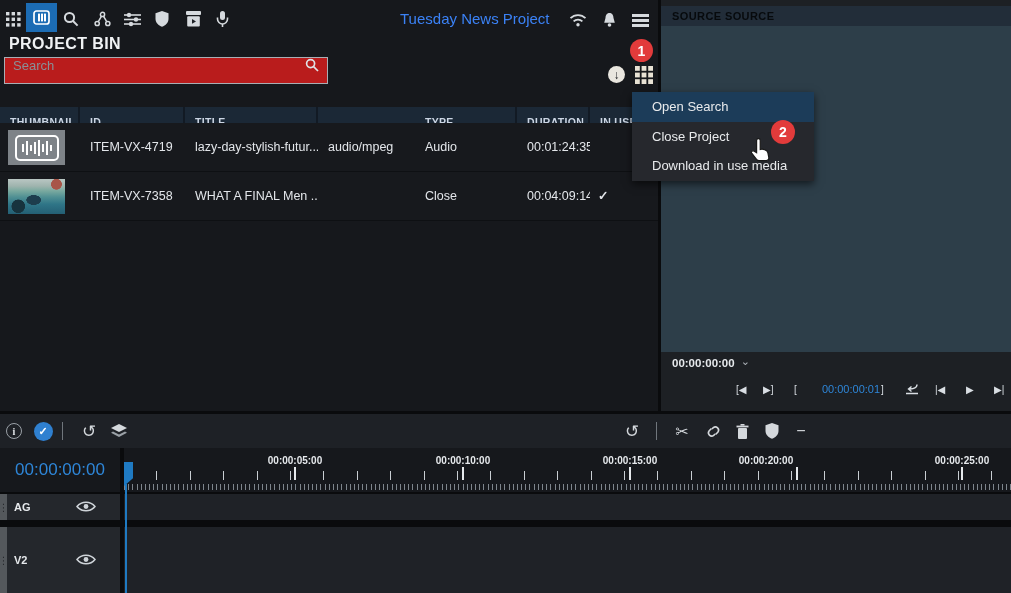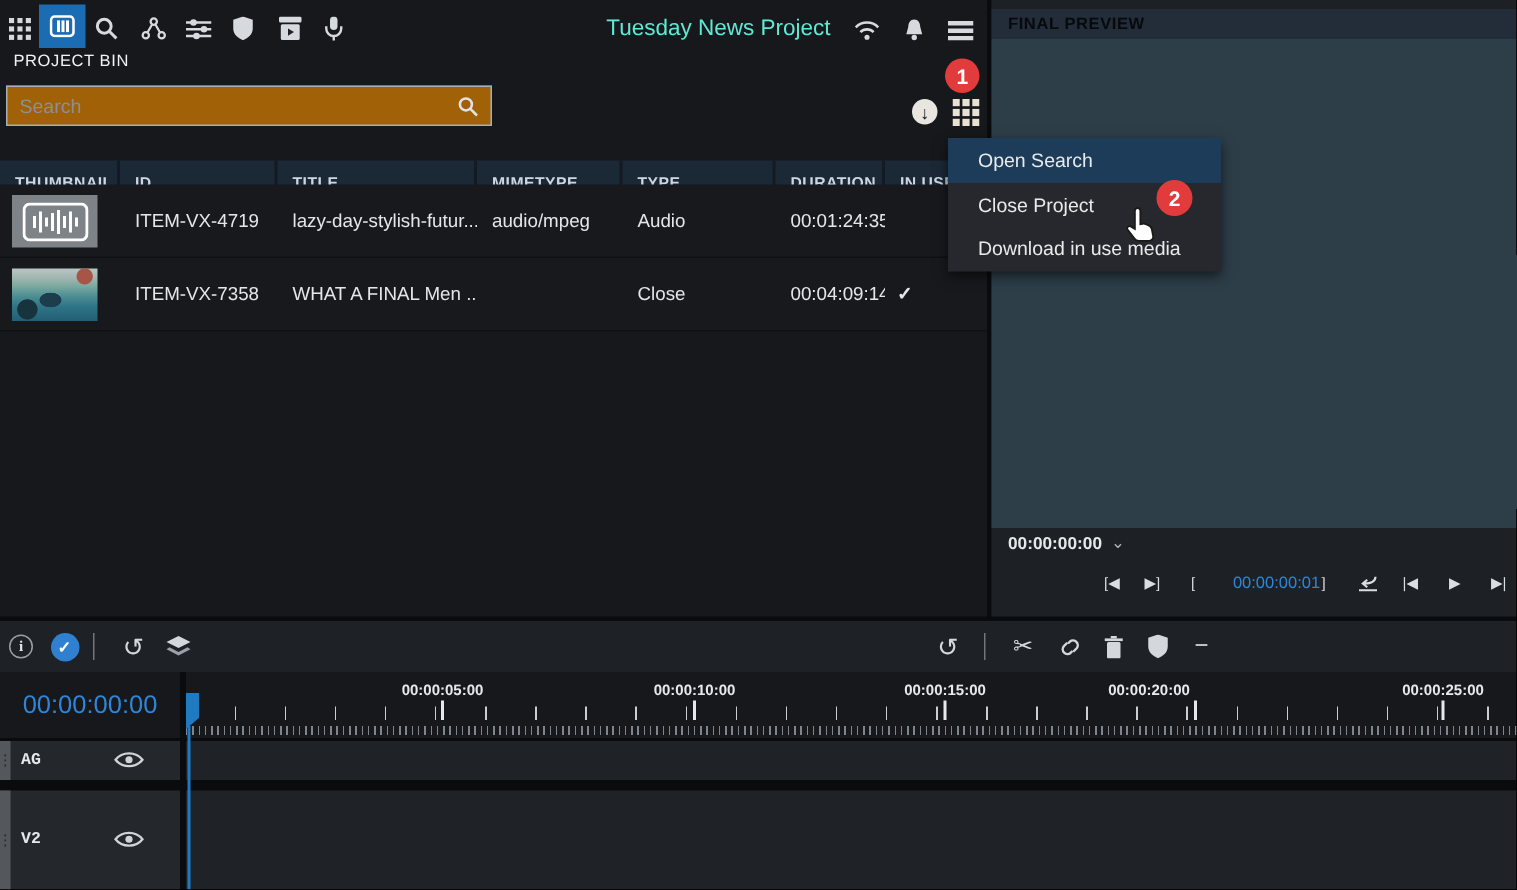--- a/index.html
+++ b/index.html
@@ -4,23 +4,23 @@
 <style>
   * { margin:0; padding:0; box-sizing:border-box; }
   html,body { background:#000; }
   body { font-family:"Liberation Sans", sans-serif; }
   #app { position:relative; width:1011px; height:593px; background:#0a0b0d; overflow:hidden; color:#e3e6ea; }
 
   
   .left-panel { position:absolute; left:0; top:0; width:658px; height:411px; background:#16181c; }
   .icon-btn { position:absolute; display:flex; align-items:center; justify-content:center; width:24px; height:24px; top:7px; cursor:pointer; }
   .active-tool { position:absolute; left:26px; top:3px; width:31px; height:29px; background:#1c6cb4; display:flex; align-items:center; justify-content:center; }
-  .project-title { position:absolute; left:400px; top:10px; width:158px; text-align:center; font-size:15px; color:#5eead4; }
-  .bin-label { position:absolute; left:9px; top:35px; font-size:11px; font-weight:normal; letter-spacing:.4px; color:#f0f2f4; }
-  .search-box { position:absolute; left:4px; top:57px; width:324px; height:27px; border:1px solid #a9aeb4; background:#a16207; display:flex; align-items:center; }
+  .project-title { position:absolute; left:400px; top:10px; width:158px; text-align:left; font-size:15px; color:#3b82f6; }
+  .bin-label { position:absolute; left:9px; top:35px; font-size:16px; font-weight:bold; letter-spacing:.4px; color:#f0f2f4; }
+  .search-box { position:absolute; left:4px; top:57px; width:324px; height:27px; border:1px solid #a9aeb4; background:#b91c1c; display:flex; align-items:flex-start; }
   .search-box input { flex:1; background:transparent; border:0; outline:none; color:#d6dade; font-size:13px; padding:0 8px; font-family:"Liberation Sans",sans-serif; }
   .search-box input::placeholder { color:#8a9097; }
   .dl-circle { position:absolute; left:608px; top:66px; width:17px; height:17px; border-radius:50%; background:#e9e6df; color:#17191d; font-size:12px; font-weight:bold; display:flex; align-items:center; justify-content:center; cursor:pointer; }
   .grid-menu-btn { position:absolute; left:635px; top:66px; width:18px; height:18px; cursor:pointer; }
   .badge { position:absolute; border-radius:50%; background:#e23b3b; color:#fff; font-weight:bold; display:flex; align-items:center; justify-content:center; z-index:60; }
   .badge1 { left:630px; top:39px; width:23px; height:23px; font-size:14px; }
   .badge2 { left:771px; top:120px; width:24px; height:24px; font-size:14px; }
 
   
   .tbl-header { position:absolute; left:0; top:107px; width:658px; height:44px; background:#1b2836; }
@@ -70,21 +70,21 @@
       background:repeating-linear-gradient(90deg, transparent 0 32.4px, #c9ced3 32.4px 33.4px); }
   .fine-ticks { position:absolute; left:124px; top:484px; right:0; height:6px;
       background:repeating-linear-gradient(90deg,#7e858c 0 1px, transparent 1px 4.18px); }
   .playhead-flag { position:absolute; left:124px; top:462px; width:9px; height:24px; background:#1f7ac2; clip-path:polygon(0 0,100% 0,100% 68%,0 100%); z-index:6; cursor:pointer; }
   .playhead-line { position:absolute; left:125px; top:484px; width:2px; height:109px; background:#1f7ac2; z-index:5; }
 
   .track-row { position:absolute; left:0; width:1011px; }
   .track-head { position:absolute; left:0; top:0; width:120px; height:100%; background:#24272c; }
   .track-lane { position:absolute; left:124px; top:0; right:0; height:100%; background:#1f2227; }
   .grip { position:absolute; left:0; top:0; width:7px; height:100%; background:#54585c; color:#26282c; font-size:10px; display:flex; align-items:center; justify-content:center; cursor:grab; }
-  .track-name { position:absolute; left:14px; top:50%; transform:translateY(-50%); font-size:11px; font-weight:bold; color:#e6e9ec;font-family:Liberation Mono, monospace; }
+  .track-name { position:absolute; left:14px; top:50%; transform:translateY(-50%); font-size:11px; font-weight:bold; color:#e6e9ec; }
   .eye-btn { position:absolute; left:76px; top:50%; transform:translateY(-50%); width:20px; height:14px; cursor:pointer; }
 
   svg { display:block; }
 </style>
 </head>
 <body>
 
 <div id="app">
 
   <div class="left-panel">
@@ -218,21 +218,20 @@
             <rect x="6.6" y="13.2" width="4.8" height="4.8"></rect>
             <rect x="13.2" y="13.2" width="4.8" height="4.8"></rect>
           </g>
         </svg>
     </div>
 
     <div class="tbl-header">
       <div class="hcell" style="left:0;width:80px">THUMBNAIL</div>
       <div class="hcell" style="left:80px;width:105px">ID</div>
       <div class="hcell" style="left:185px;width:133px">TITLE</div>
-      <div class="hcell" style="left:318px;width:97px">MIMETYPE</div>
       <div class="hcell" style="left:415px;width:102px">TYPE</div>
       <div class="hcell" style="left:517px;width:73px">DURATION</div>
       <div class="hcell" style="left:590px;width:68px;border-right:none">IN USE</div>
     </div>
 
     <div class="trow" style="top:123px">
       <div class="thumb thumb-audio">
         <svg width="44" height="26" viewBox="0 0 44 26">
             <rect x="1" y="1" width="42" height="24" rx="4" fill="none" stroke="#fff" stroke-width="2"></rect>
             <g fill="#fff">
@@ -262,21 +261,21 @@
       <div class="cell" style="left:415px;width:102px">Close</div>
       <div class="cell" style="left:517px;width:73px">00:04:09:14</div>
       <div class="cell inuse-check" style="left:588px;width:60px">✓</div>
     </div>
   </div>
 
   <div style="position:absolute;left:658px;top:0;width:3px;height:411px;background:#0a0b0d"></div>
 
   <div class="right-panel">
     <div class="preview-topbar">
-      <span>FINAL PREVIEW</span>
+      <span>SOURCE SOURCE</span>
     </div>
     <div class="preview-area"></div>
     <div class="preview-tc-bar">
       <span class="tc">00:00:00:00</span>
       <span class="chev">⌄</span>
     </div>
     <div class="preview-controls">
       <div class="pc-item" style="left:75px">[◀</div>
       <div class="pc-item" style="left:102px">▶]</div>
       <div class="pc-item" style="left:133px">[</div>

